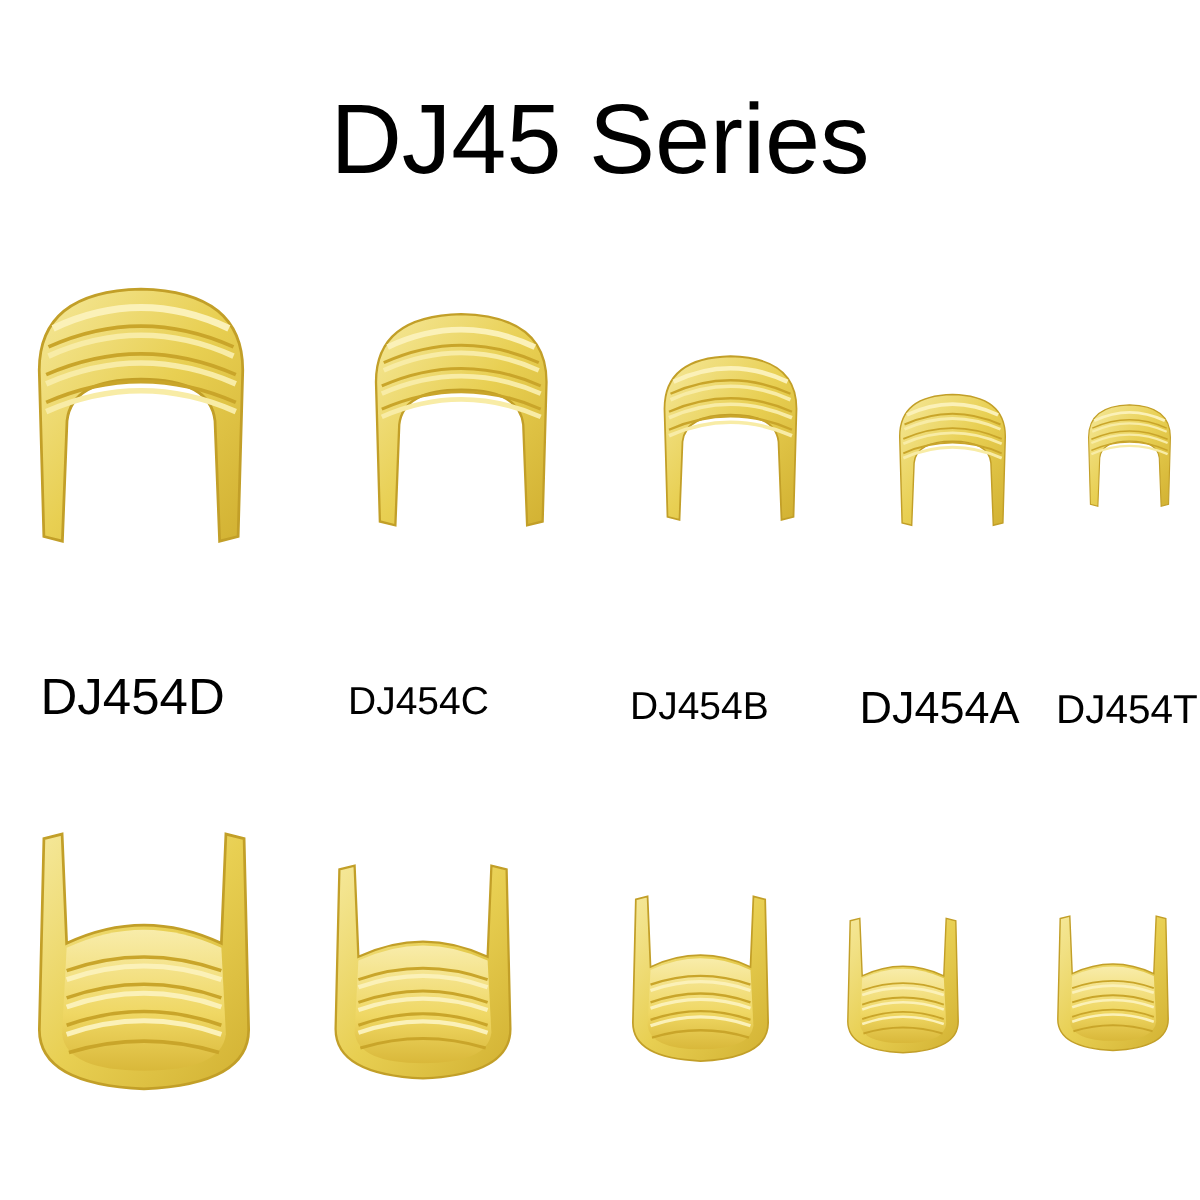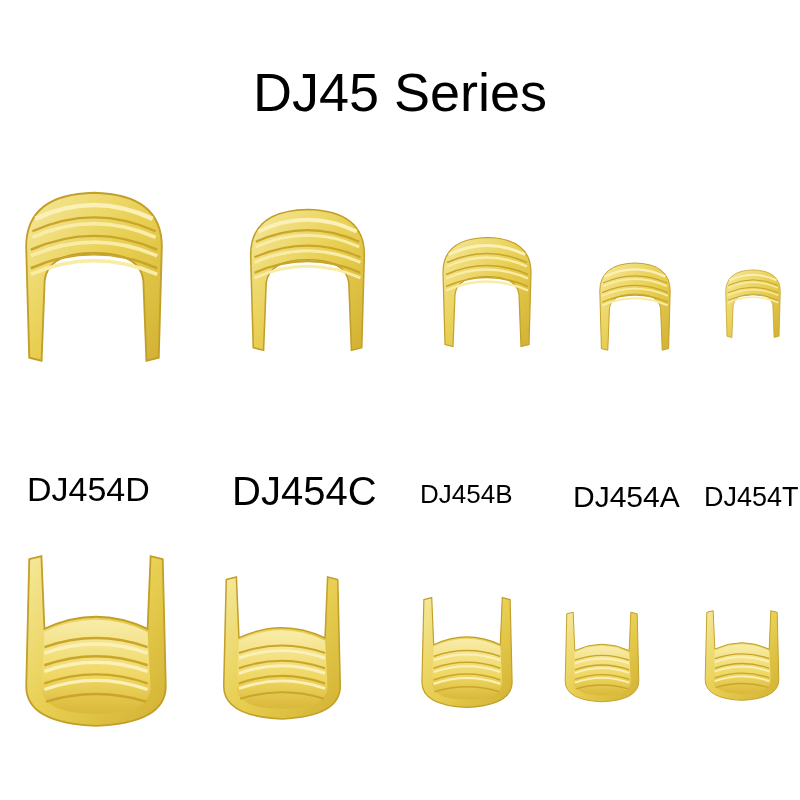--- a/index.html
+++ b/index.html
@@ -1,22 +1,22 @@
 <!DOCTYPE html>
 <html><head>
 <meta charset="utf-8">
 <style>
   html, body { margin: 0; padding: 0; background: #ffffff; }
   body { width: 800px; height: 800px; position: relative; overflow: hidden;
          font-family: "Liberation Sans", "DejaVu Sans", sans-serif; color: #000; }
   .title { position: absolute; left: 0; top: 52px; width: 800px; text-align: center;
-           font-size: 54px; font-weight: normal; letter-spacing: 0px; line-height: 80px; }
+           font-size: 66px; font-weight: normal; letter-spacing: 0px; line-height: 80px; }
   .part { position: absolute; }
   .part svg { display: block; width: 100%; height: 100%; }
-  .label { position: absolute; font-size: 32px; line-height: 40px; white-space: nowrap; margin-top: 24px; }
+  .label { position: absolute; font-size: 32px; line-height: 40px; white-space: nowrap; }
 </style>
 </head>
 <body>
 
 <svg width="0" height="0" style="position:absolute">
   <defs>
     <linearGradient id="brass" x1="0" y1="0" x2="1" y2="1">
       <stop offset="0" stop-color="#f5e89a"></stop>
       <stop offset="0.5" stop-color="#e8cf52"></stop>
       <stop offset="1" stop-color="#d2b132"></stop>
@@ -74,21 +74,21 @@
       <use href="#closedBack"></use>
     </svg>
 </div>
 <div class="part" style="left:722px;top:248px;width:62px;height:112px;">
   <svg>
       <use href="#closedBack"></use>
     </svg>
 </div>
 
 <div class="label" style="left:27px;top:445px;font-size:34px;">DJ454D</div>
-<div class="label" style="left:232px;top:447px;font-size:40px;">DJ454C</div>
+<div class="label" style="left:232px;top:447px;font-size:26px;">DJ454C</div>
 <div class="label" style="left:420px;top:450px;font-size:26px;text-align:right;">DJ454B</div>
 <div class="label" style="left:573px;top:453px;font-size:30px;">DJ454A</div>
 <div class="label" style="left:704px;top:453px;font-size:27px;">DJ454T</div>
 
 <div class="part" style="left:14px;top:550px;width:164px;height:182px;">
   <svg>
       <use href="#openFront"></use>
     </svg>
 </div>
 <div class="part" style="left:216px;top:572px;width:132px;height:152px;">

